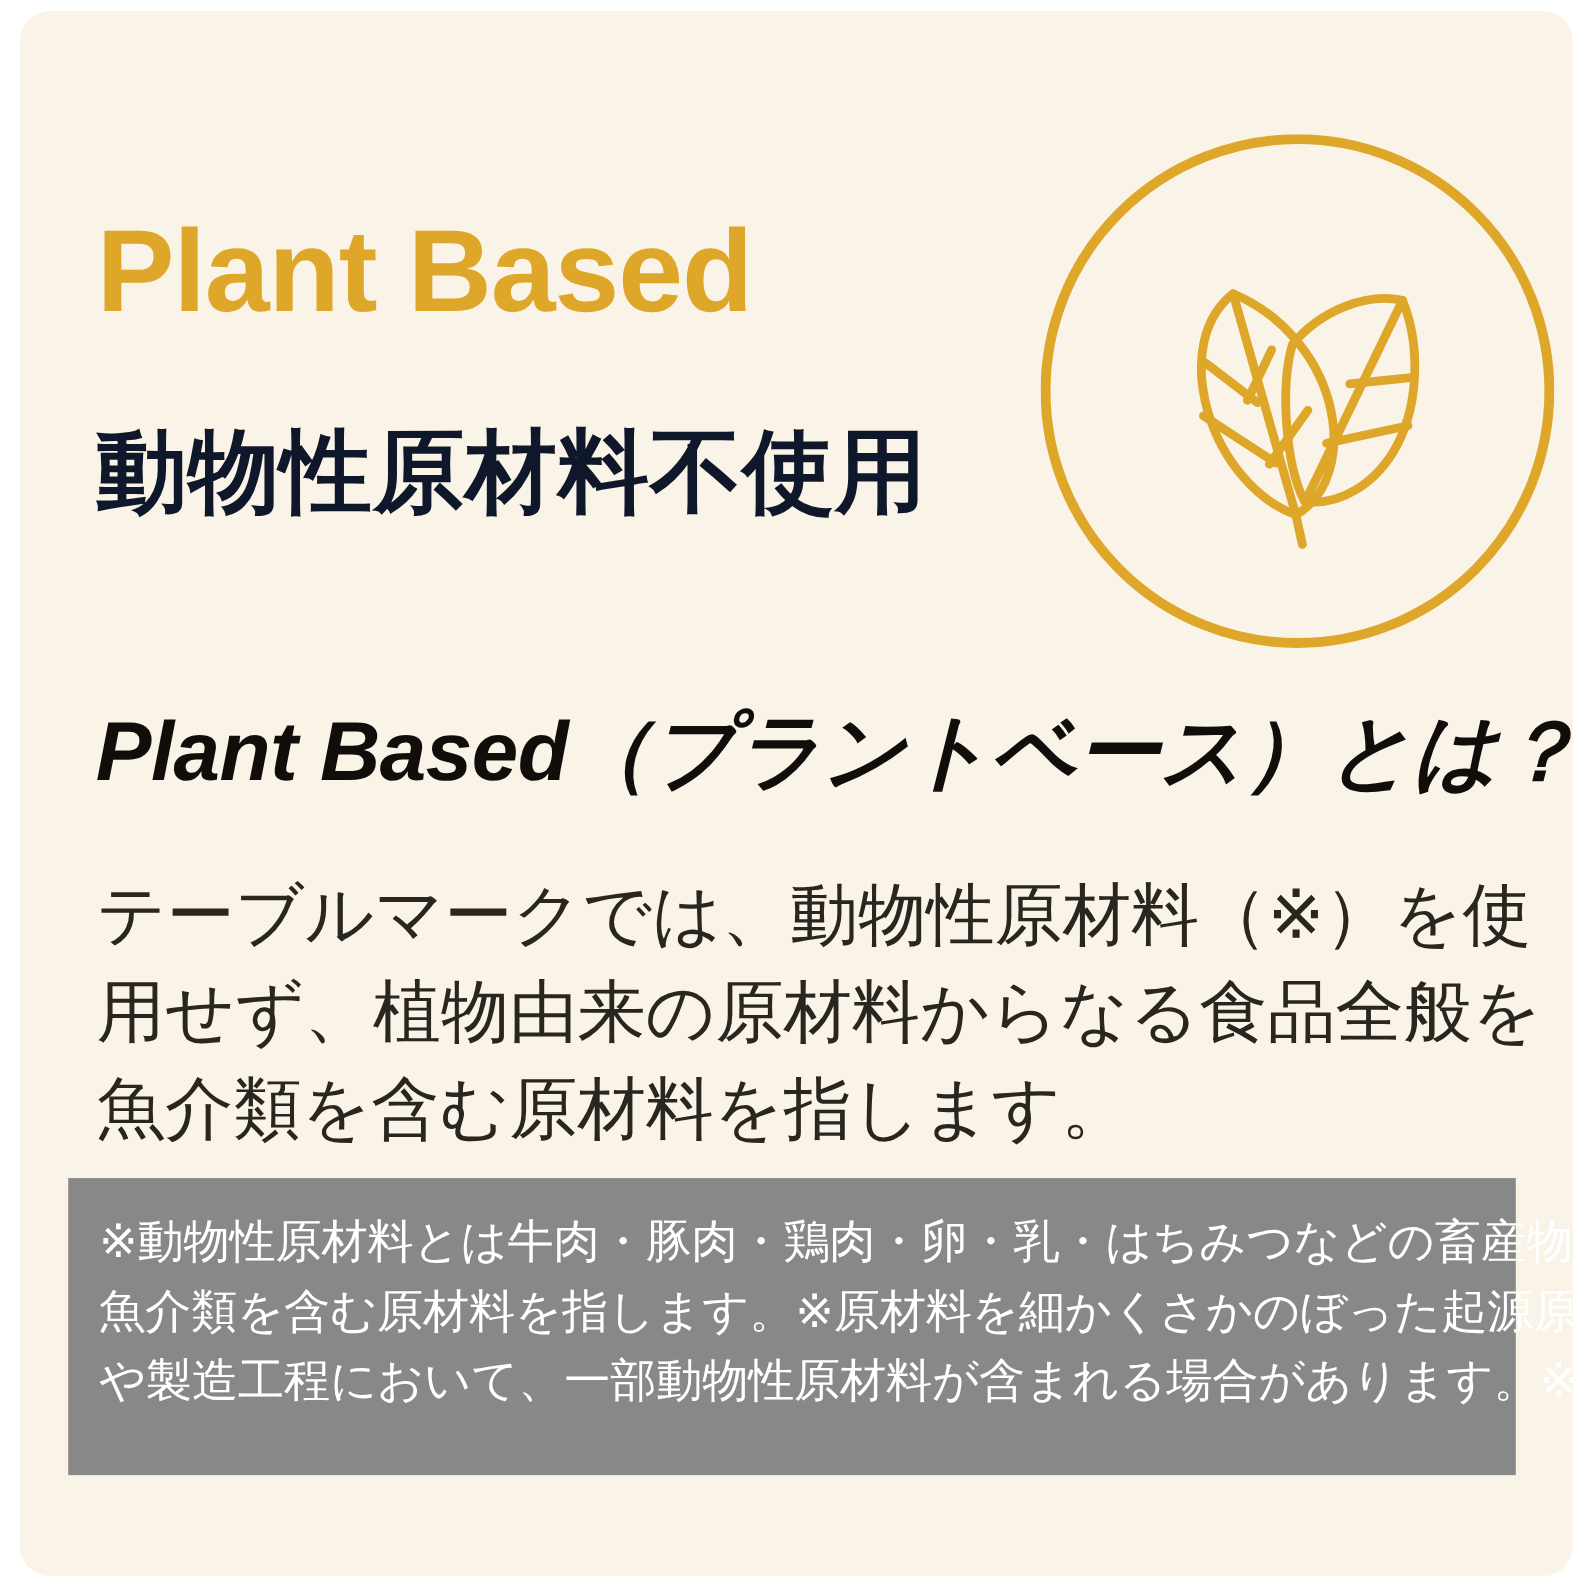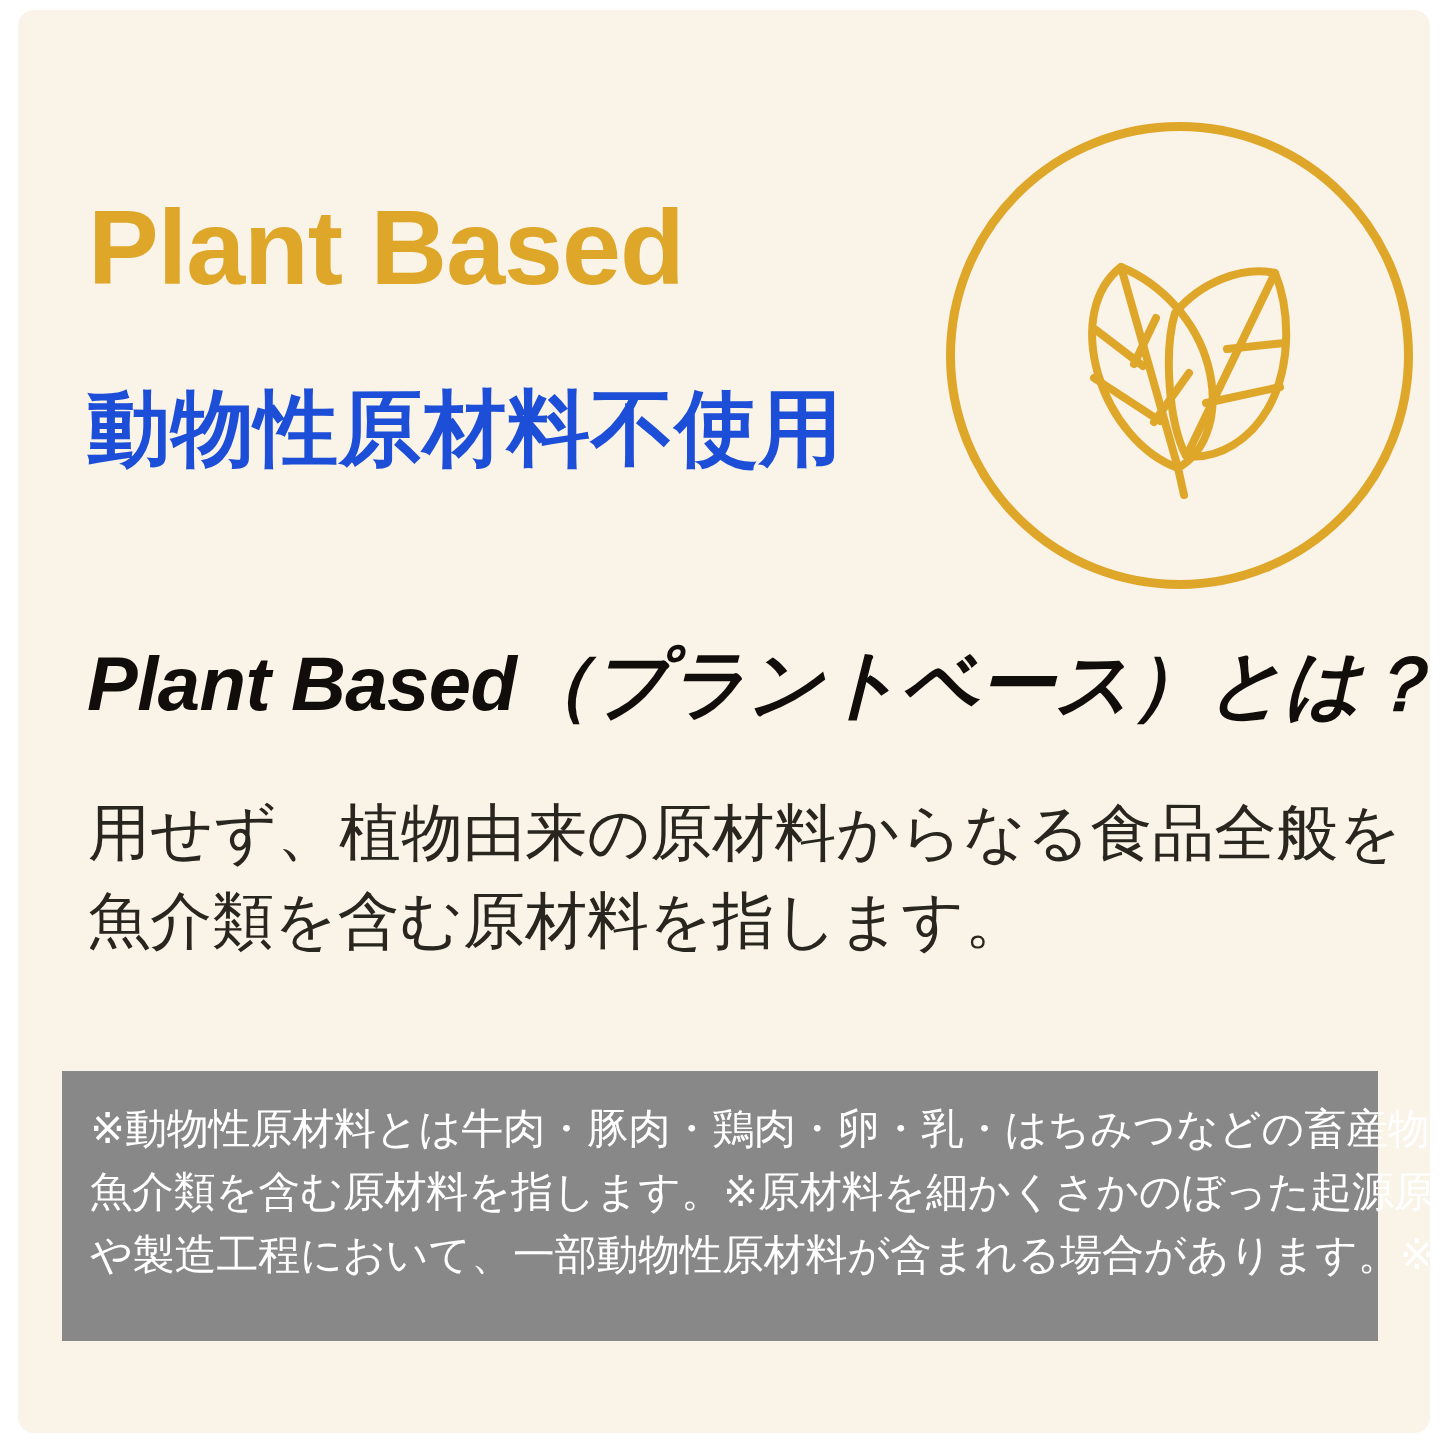--- a/index.html
+++ b/index.html
@@ -15,21 +15,21 @@
   }
 
   
   .card {
     position: absolute;
     left: 18px;
     top: 10px;
     width: 1412px;
     height: 1423px;
     background: #faf3e7;
-    border-radius: 16px;
+    border-radius: 28px;
     box-sizing: border-box;
     overflow: hidden;
   }
 
   
   .header {
     position: absolute;
     left: 0;
     top: 0;
     width: 100%;
@@ -48,21 +48,21 @@
     white-space: nowrap;
   }
 
   .title-ja {
     position: absolute;
     left: 69px;
     top: 373px;
     font-size: 83px;
     font-weight: 700;
     letter-spacing: 1px;
-    color: #1d4ed8;
+    color: #0f172a;
     line-height: 1.1;
     white-space: nowrap;
   }
 
   
   .badge {
     position: absolute;
     left: 928px;
     top: 112px;
     width: 467px;
@@ -157,20 +157,21 @@
           <path d="M243 251 L208 300"></path>
         </g>
       </svg>
     </div>
 
   </div>
 
   <div class="section-heading">Plant Based（プラントベース）とは？</div>
 
   <div class="body-copy">
+    <span class="line">テーブルマークでは、動物性原材料（※）を使</span>
     <span class="line">用せず、植物由来の原材料からなる食品全般を</span>
     <span class="line">魚介類を含む原材料を指します。</span>
   </div>
 
   <div class="footnote-box">
     <div class="footnote-text">
       <span class="fline">※動物性原材料とは牛肉・豚肉・鶏肉・卵・乳・はちみつなどの畜産物、</span>
       <span class="fline">魚介類を含む原材料を指します。※原材料を細かくさかのぼった起源原料</span>
       <span class="fline">や製造工程において、一部動物性原材料が含まれる場合があります。※動</span>
     </div>

